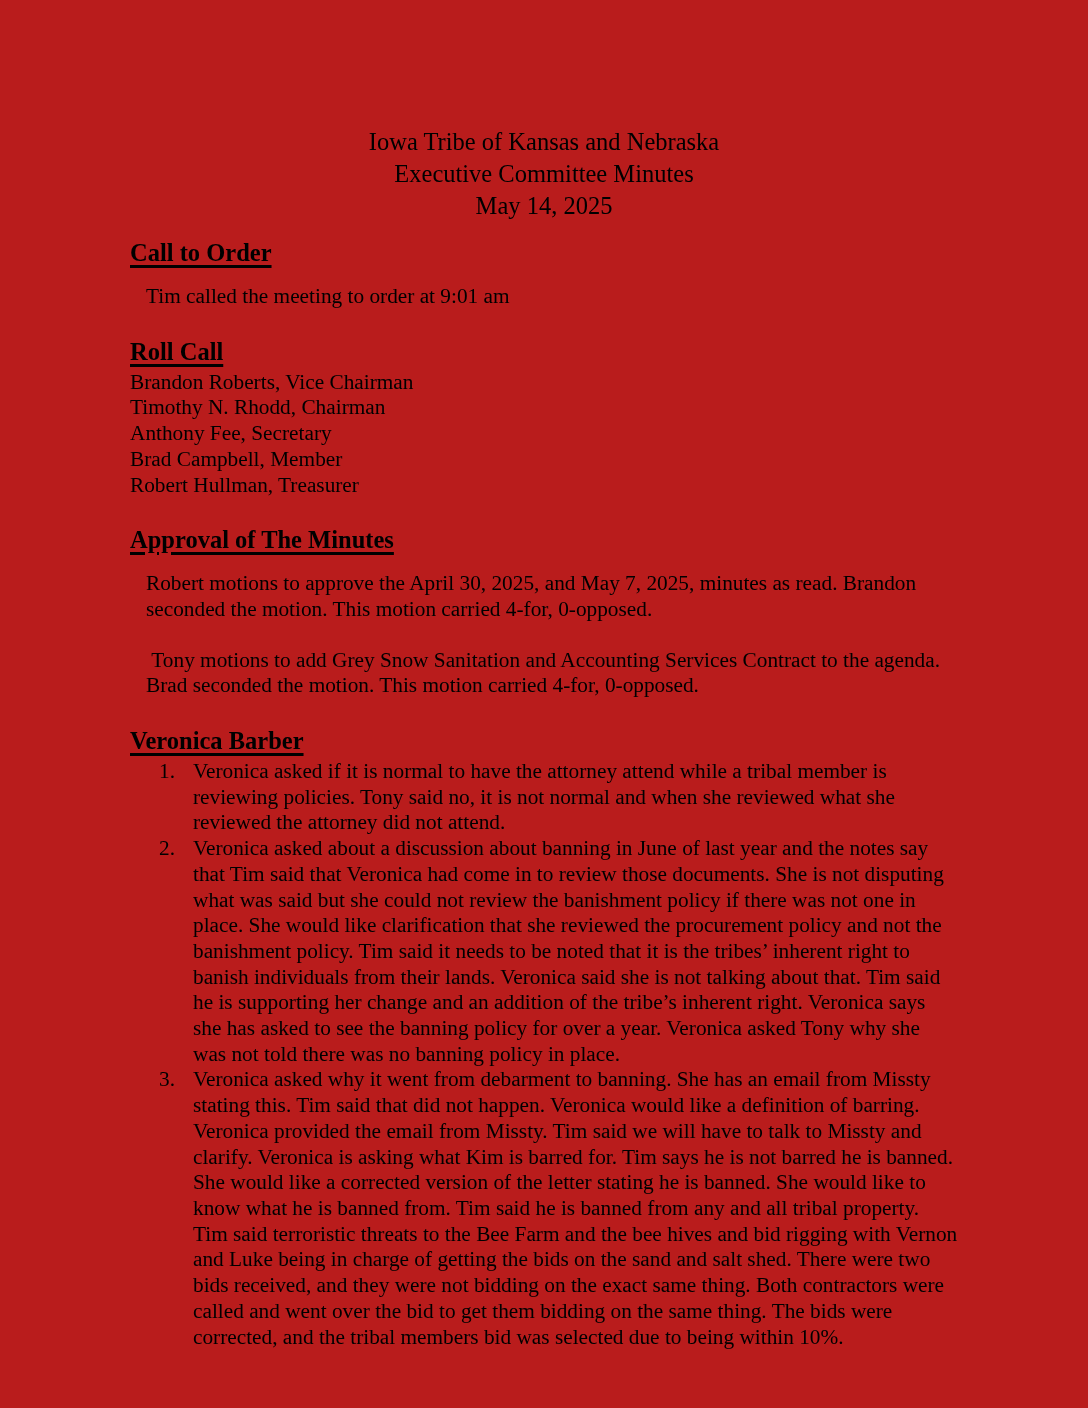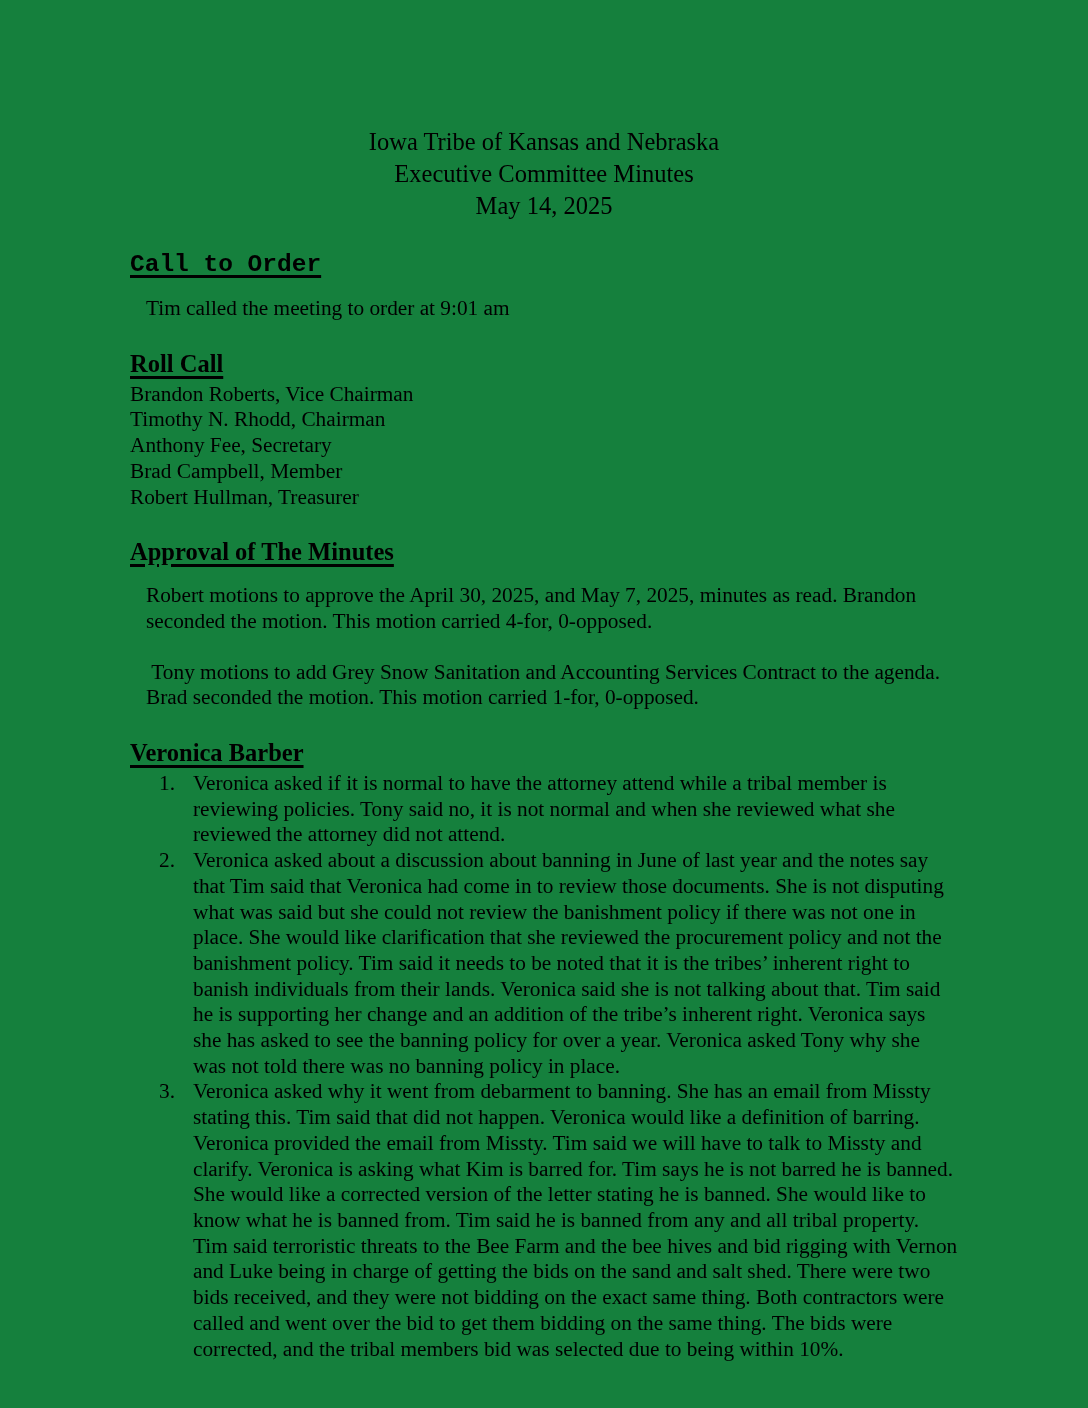--- a/index.html
+++ b/index.html
@@ -4,21 +4,21 @@
 <style>
   html, body {
     margin: 0;
     padding: 0;
     background: #ffffff;
   }
   .page {
     position: relative;
     width: 1088px;
     height: 1408px;
-    background: #15803d;
+    background: #b91c1c;
     color: #000000;
     font-family: "Liberation Serif", "DejaVu Serif", serif;
     box-sizing: border-box;
     padding: 126px 130px 40px 130px;
     overflow: hidden;
   }
   .title-block {
     text-align: center;
     font-size: 24.5px;
     line-height: 32px;
@@ -26,21 +26,21 @@
   .title-line { white-space: pre-wrap; }
   h2.sec-heading {
     font-size: 24.5px;
     line-height: 30px;
     font-weight: bold;
     text-decoration: underline;
     text-decoration-thickness: 2.5px;
     text-underline-offset: 4px;
     margin: 27px 0 3px 0;
   }
-  h2.sec-heading.first { margin-top: 28px; font-family: Liberation Mono, monospace; }
+  h2.sec-heading.first { margin-top: 16px; }
   .body-text {
     font-size: 21.3px;
     line-height: 25.7px;
   }
   .para {
     margin: 16px;
     white-space: pre-wrap;
   }
   .para + .para { margin-top: 25px; }
   .member-line { white-space: pre-wrap; }
@@ -89,21 +89,21 @@
       <div class="member-line">Anthony Fee, Secretary</div>
       <div class="member-line">Brad Campbell, Member</div>
       <div class="member-line">Robert Hullman, Treasurer</div>
     </div>
   </section>
 
   <section>
     <h2 class="sec-heading">Approval of The Minutes</h2>
     <div class="body-text">
       <p class="para">Robert motions to approve the April 30, 2025, and May 7, 2025, minutes as read. Brandon seconded the motion. This motion carried 4-for, 0-opposed.</p>
-      <p class="para"> Tony motions to add Grey Snow Sanitation and Accounting Services Contract to the agenda. Brad seconded the motion. This motion carried 1-for, 0-opposed.</p>
+      <p class="para"> Tony motions to add Grey Snow Sanitation and Accounting Services Contract to the agenda. Brad seconded the motion. This motion carried 4-for, 0-opposed.</p>
     </div>
   </section>
 
   <section>
     <h2 class="sec-heading">Veronica Barber</h2>
     <ol class="num-list body-text">
       <li>
         <span class="marker">1.</span>
         <div class="item-text">Veronica asked if it is normal to have the attorney attend while a tribal member is reviewing policies. Tony said no, it is not normal and when she reviewed what she reviewed the attorney did not attend.</div>
       </li>

